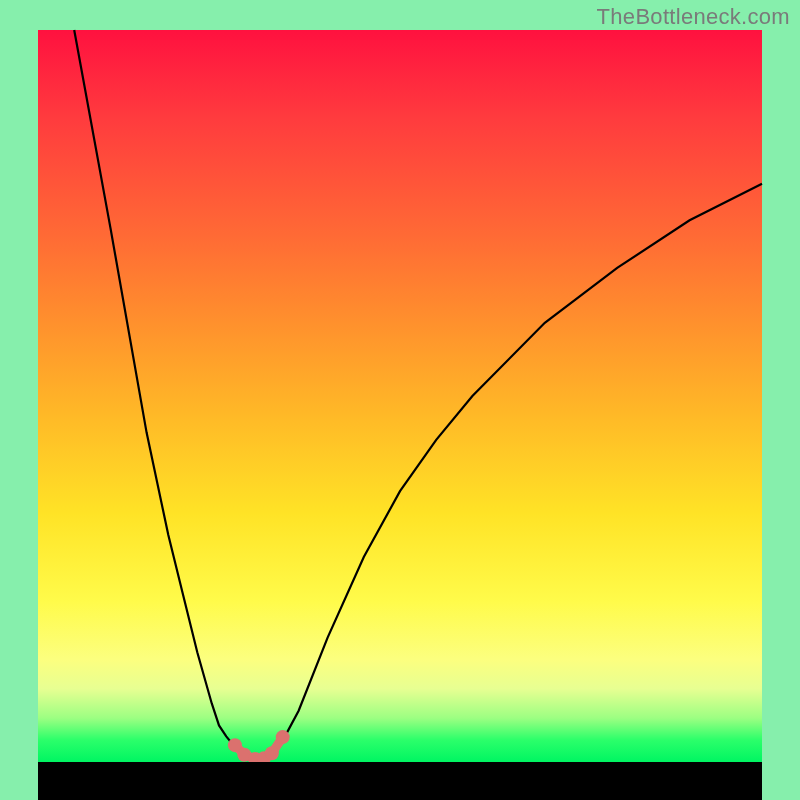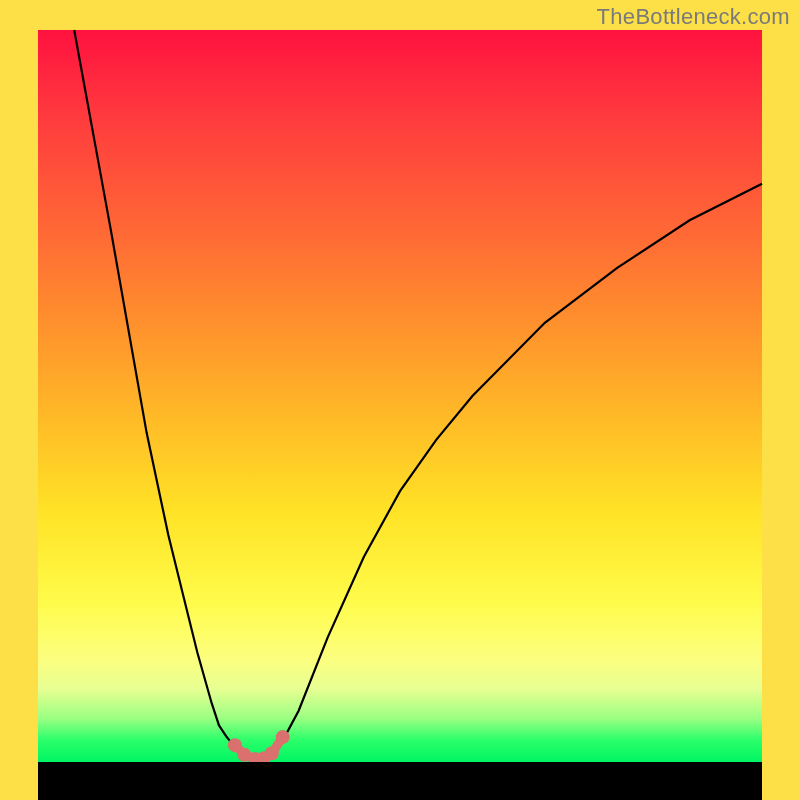--- a/index.html
+++ b/index.html
@@ -8,21 +8,21 @@
     width: 800px;
     height: 800px;
     overflow: hidden;
     background: #000;
     font-family: Arial, Helvetica, sans-serif;
   }
   .frame {
     position: relative;
     width: 800px;
     height: 800px;
-    background: #fde047;
+    background: #86efac;
   }
   .watermark {
     position: absolute;
     top: 4px;
     right: 10px;
     color: #7a7a7a;
     font-size: 22px;
     font-weight: 500;
     letter-spacing: 0.3px;
     z-index: 10;

